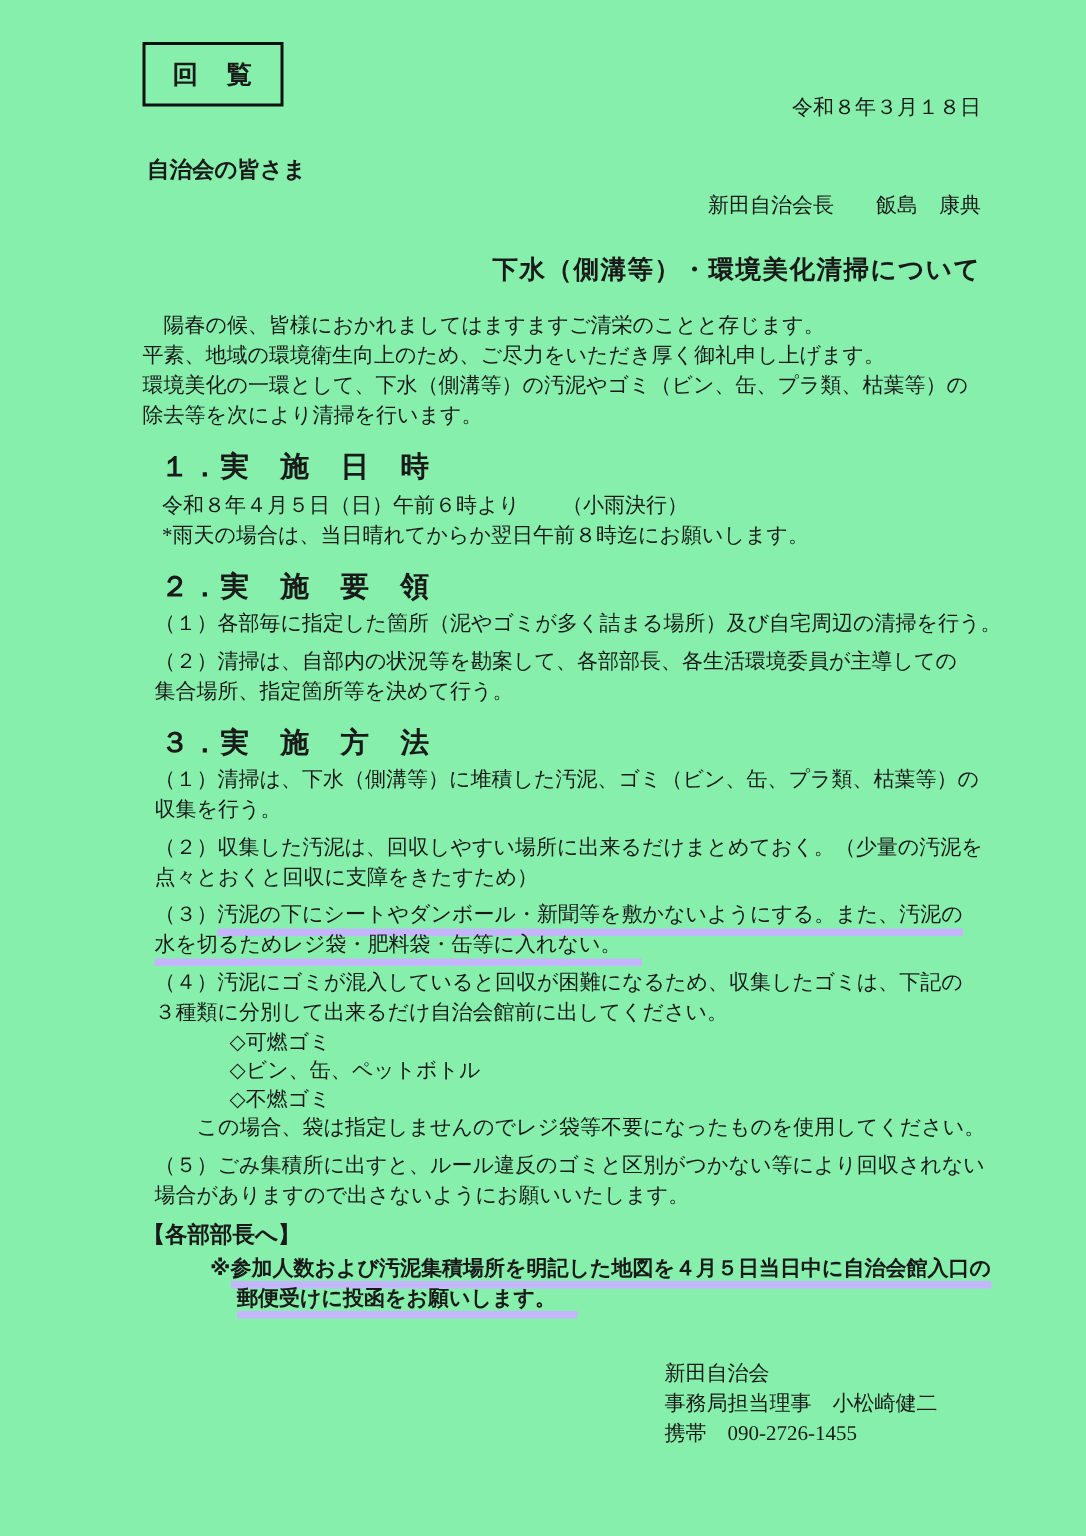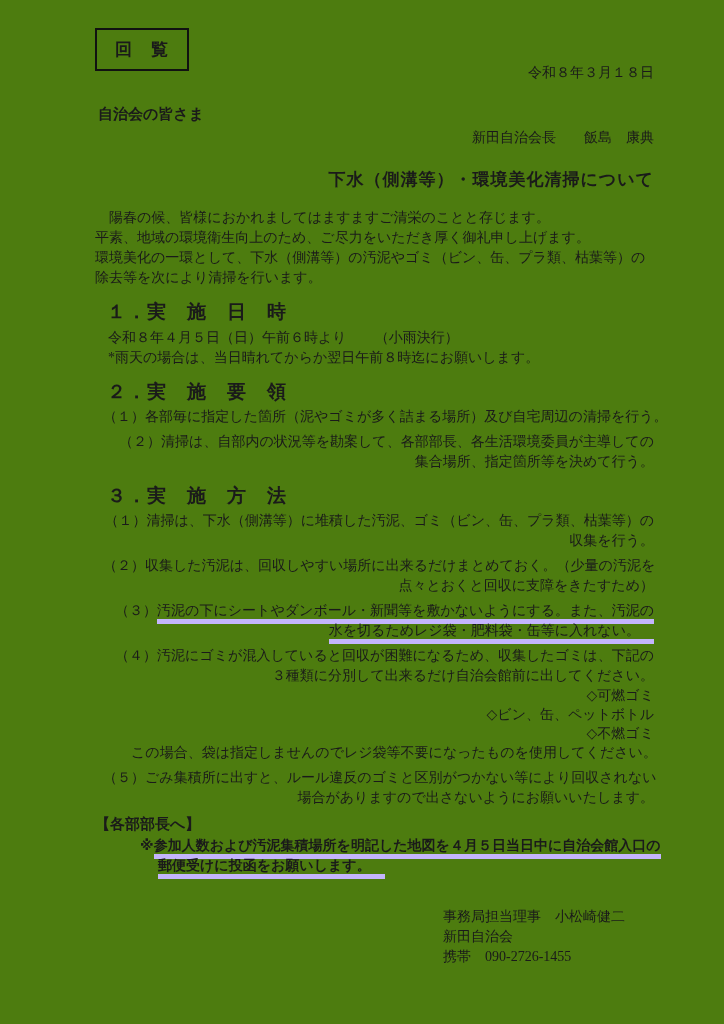--- a/index.html
+++ b/index.html
@@ -2,21 +2,21 @@
 <html><head>
 <meta charset="utf-8">
 <style>
   html, body { margin: 0; padding: 0; background: #ffffff; }
   .page {
     position: relative;
     width: 724px;
     height: 1024px;
     box-sizing: border-box;
     padding: 28px 70px 0 95px;
-    background: #4d7c0f;
+    background: #86efac;
     color: #1a1a1a;
     font-family: "Liberation Serif", "DejaVu Serif", serif;
     font-size: 14px;
     overflow: hidden;
   }
   .gothic {
     font-family: "Liberation Sans", "DejaVu Sans", sans-serif;
     font-weight: bold;
   }
   .line { white-space: pre; line-height: 20px; }
@@ -28,21 +28,21 @@
     letter-spacing: 1px;
     line-height: 1;
   }
   .date-line { text-align: right; margin-top: -8px; line-height: 20px; }
   .salutation { margin-top: 20px; margin-left: 3px; font-size: 15px; line-height: 21px; }
   .author-line { text-align: right; margin-top: 4px; line-height: 20px; }
   .doc-title { text-align: right; margin-top: 20px; font-size: 17px; line-height: 24px; letter-spacing: 1px; }
   .intro { margin-top: 16px; }
   .sec-heading { font-size: 19px; line-height: 21px; margin: 13px 0 0 12px; letter-spacing: 1px; }
   .s1-content { margin-left: 13px; margin-top: 6px; }
-  .item { margin-left: 8px; margin-top: 5px; text-align: right; }
+  .item { margin-left: 8px; margin-top: 5px; }
   .item .cont { }
   .diamond { margin-left: 50px; line-height: 19px; }
   .closing { margin-left: 28px; }
   .u { border-bottom: 5px solid #c4b5fd; padding-bottom: 1px; }
   .leaders { margin-top: 5px; }
   .leaders-header { font-size: 15px; line-height: 22px; }
   .leaders-line { margin-left: 45px; font-size: 14px; line-height: 20px; white-space: pre; }
   .leaders-line.cont2 { margin-left: 63px; }
   .signature { margin-top: 32px; margin-left: 348px; }
 </style>
@@ -109,18 +109,18 @@
     <div class="line cont">場合がありますので出さないようにお願いいたします。</div>
   </div>
 
   <div class="leaders">
     <div class="leaders-header gothic">【各部部長へ】</div>
     <div class="leaders-line gothic"><span>※</span><span class="u">参加人数および汚泥集積場所を明記した地図を４月５日当日中に自治会館入口の</span></div>
     <div class="leaders-line gothic cont2"><span class="u">郵便受けに投函をお願いします。　</span></div>
   </div>
 
   <div class="signature">
+    <div class="line">新田自治会</div>
     <div class="line">事務局担当理事　小松崎健二</div>
-    <div class="line">新田自治会</div>
     <div class="line">携帯　090-2726-1455</div>
   </div>
 
 </div>
 
 </body></html>

